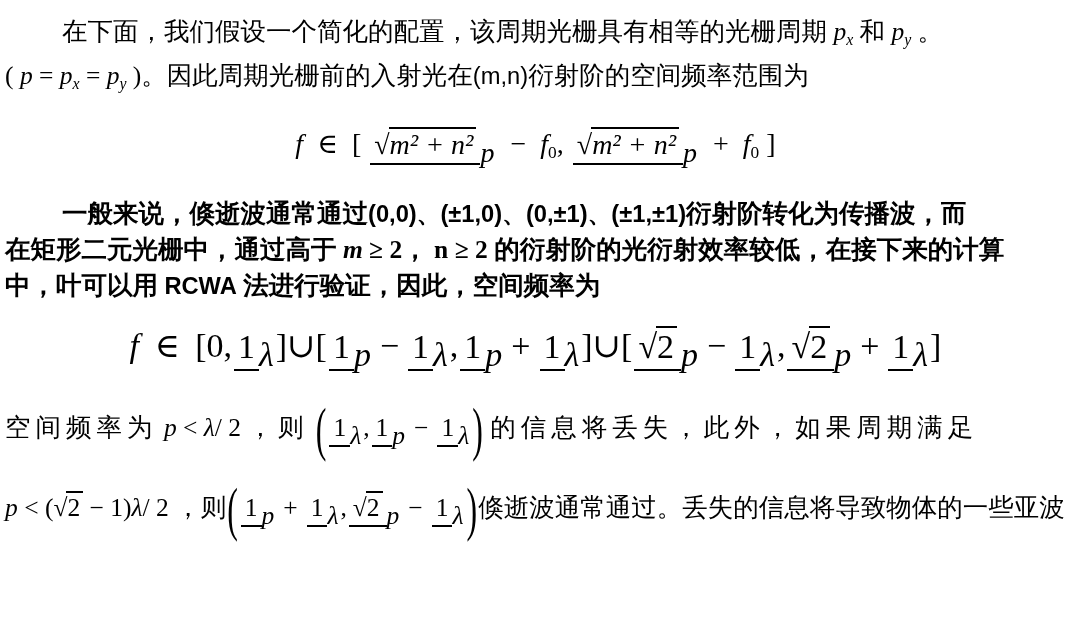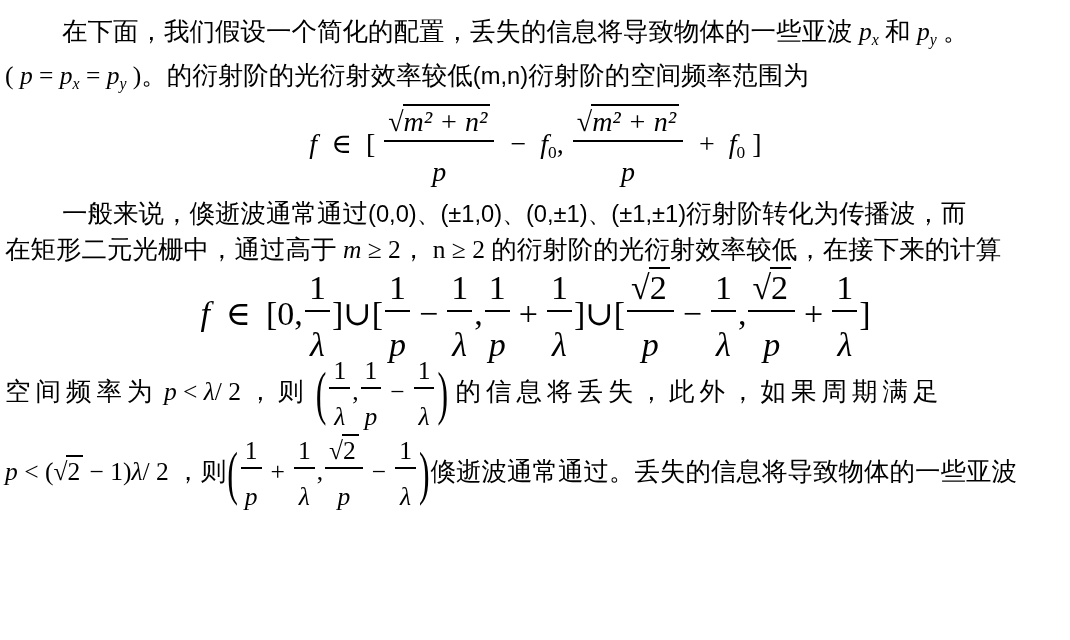--- a/index.html
+++ b/index.html
@@ -11,63 +11,63 @@
     font-family: "Liberation Serif", "DejaVu Serif", serif;
     font-size: 25.5px;
   }
   .line { white-space: nowrap; }
   .indent { padding-left: 57px; }
   .it { font-style: italic; margin-top: 11px; }
   .rm { font-style: normal; }
   .sans { font-family: "Liberation Sans", "DejaVu Sans", sans-serif; font-size: 0.93em; }
   .sub { font-size: 0.62em; vertical-align: -0.3em; }
   .lh44 { height: 44px; line-height: 44px; }
-  .lh36 { height: 36px; line-height: 36px; }
+  .lh36 { height: 36px; line-height: 36px; font-weight: bold; }
   .lh40 { height: 40px; line-height: 40px; }
   .tall { height: 80px; line-height: 80px; }
   .mt6 { margin-top: 6px; }
   .formula { text-align: center; }
   .f1 { height: 92px; line-height: 92px; font-size: 28px; }
   .f2 { height: 84px; line-height: 84px; font-size: 34px; }
   .frac {
-    display: inline-flex; flex-direction: column; align-items: center;
+    display: inline-flex; flex-direction: row; align-items: center;
     vertical-align: middle; line-height: 1.2; margin: 0 2px; text-align: center;
   }
   .fn { border-bottom: 2px solid #000; padding: 0 4px 1px; }
   .fd { padding-top: 2px; }
   .rsym { margin-right: -1px; }
   .rbar { border-top: 2px solid #000; padding: 0 3px 0 1px; }
   .op { margin: 0 7px; }
   .sp { letter-spacing: 5px; }
   .paren {
     display: inline-block; font-size: 1.25em; transform: scaleY(1.85);
     vertical-align: middle; padding: 0 1px;
   }
 </style>
 </head>
 <body>
 
 <div class="doc">
 
   <div class="line indent lh44">
-    <span>在下面，我们假设一个简化的配置，丢失的信息将导致物体的一些亚波</span>
+    <span>在下面，我们假设一个简化的配置，该周期光栅具有相等的光栅周期</span>
     <span class="it"><span class="it">p</span><span class="sub it">x</span></span>
     <span>和</span>
     <span class="it"><span class="it">p</span><span class="sub it">y</span></span>
     <span>。</span>
   </div>
 
   <div class="line lh44">
     <span class="rm">(</span>
     <span class="it">p</span>
     <span class="rm">=</span>
     <span class="it"><span class="it">p</span><span class="sub it">x</span></span>
     <span class="rm">=</span>
     <span class="it"><span class="it">p</span><span class="sub it">y</span></span>
-    <span class="rm">)。</span><span>的衍射阶的光衍射效率较低</span><span class="sans">(m,n)</span><span>衍射阶的空间频率范围为</span>
+    <span class="rm">)。</span><span>因此周期光栅前的入射光在</span><span class="sans">(m,n)</span><span>衍射阶的空间频率范围为</span>
   </div>
 
   <div class="formula f1">
     <span class="it">f</span>
     <span class="rm op">∈</span>
     <span class="rm">[</span>
     <span class="frac">
         <span class="fn rm"><span class="rsym rm">√</span><span class="rbar it">m² + n²</span></span>
         <span class="fd it">p</span>
       </span>
@@ -85,20 +85,25 @@
   <div class="line indent lh36 mt6">
     <span>一般来说，倏逝波通常通过</span><span class="sans">(0,0)、(±1,0)、(0,±1)、(±1,±1)</span><span>衍射阶转化为传播波，而</span>
   </div>
   <div class="line lh36">
     <span>在矩形二元光栅中，通过高于</span>
     <span class="it">m</span>
     <span class="rm">≥ 2</span><span>，</span>
     <span class="rm">n</span>
     <span class="rm">≥ 2</span>
     <span>的衍射阶的光衍射效率较低，在接下来的计算</span>
+  </div>
+  <div class="line lh36">
+    <span>中，叶可以用</span>
+    <span class="sans">RCWA</span>
+    <span>法进行验证，因此，空间频率为</span>
   </div>
 
   <div class="formula f2">
     <span class="it">f</span>
     <span class="rm op">∈</span>
     <span class="rm">[0,</span><span class="frac">
         <span class="fn rm">1</span>
         <span class="fd it">λ</span>
       </span><span class="rm">]∪[</span><span class="frac">
         <span class="fn rm">1</span>

